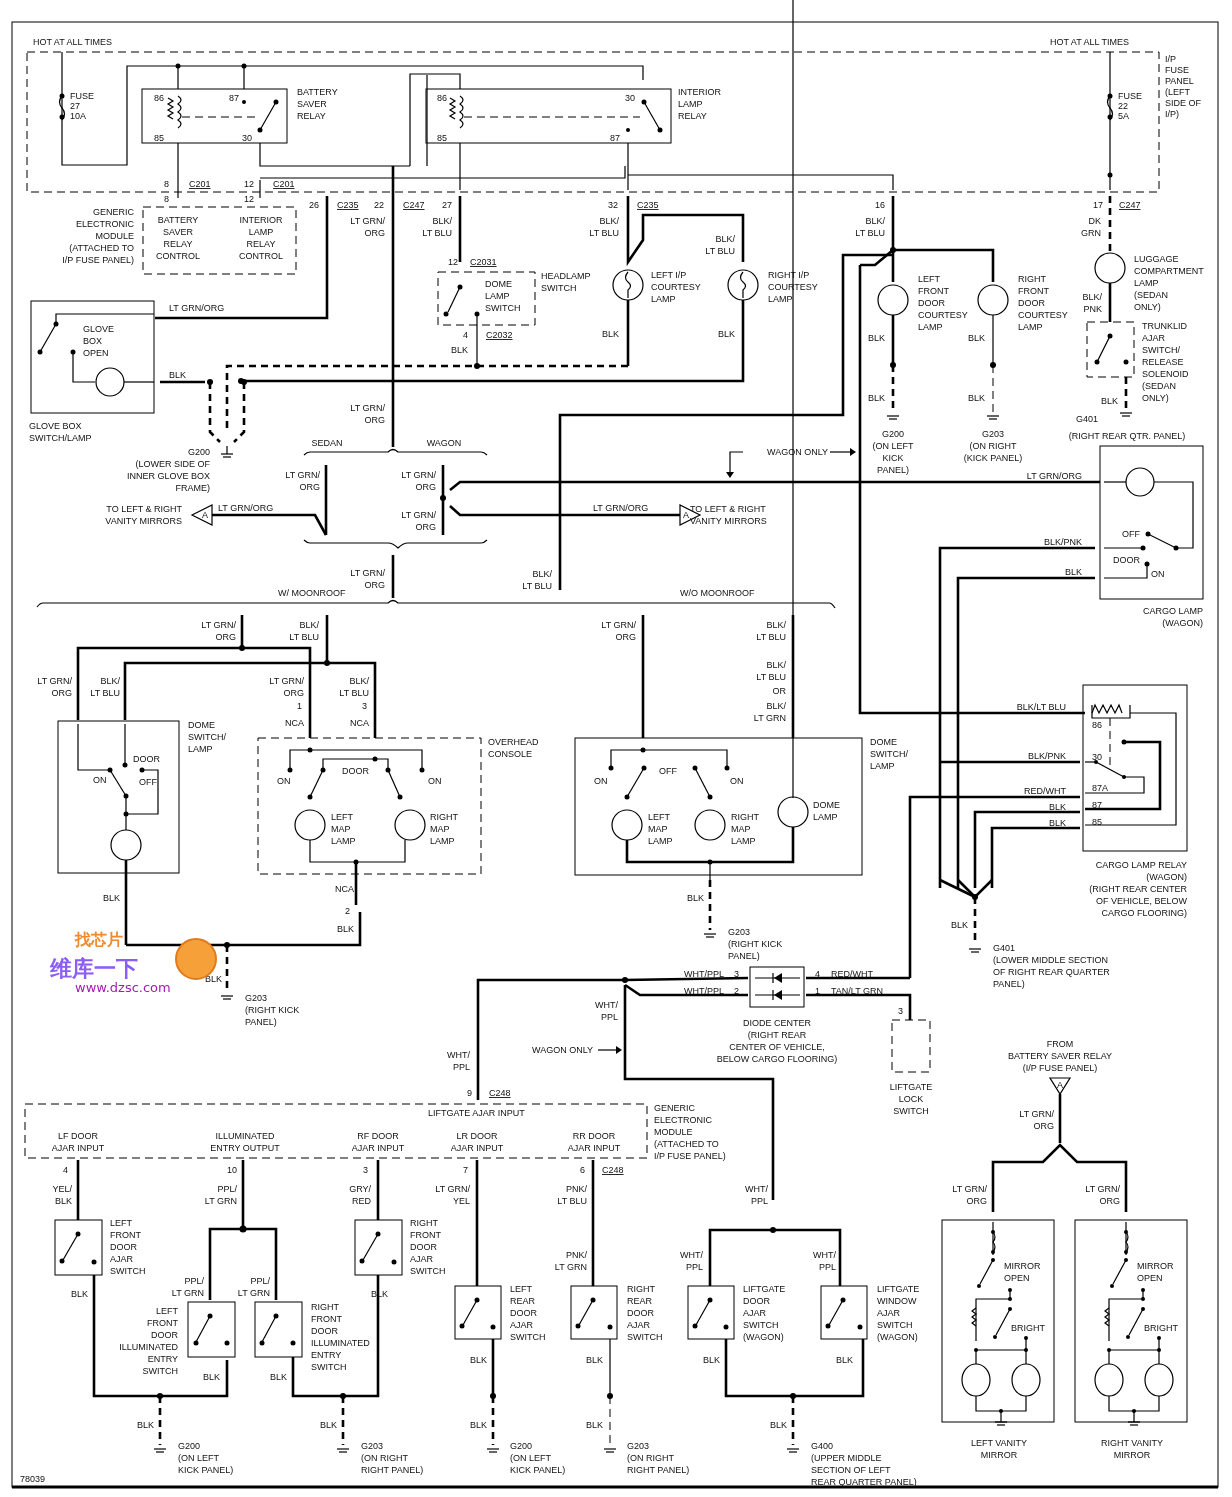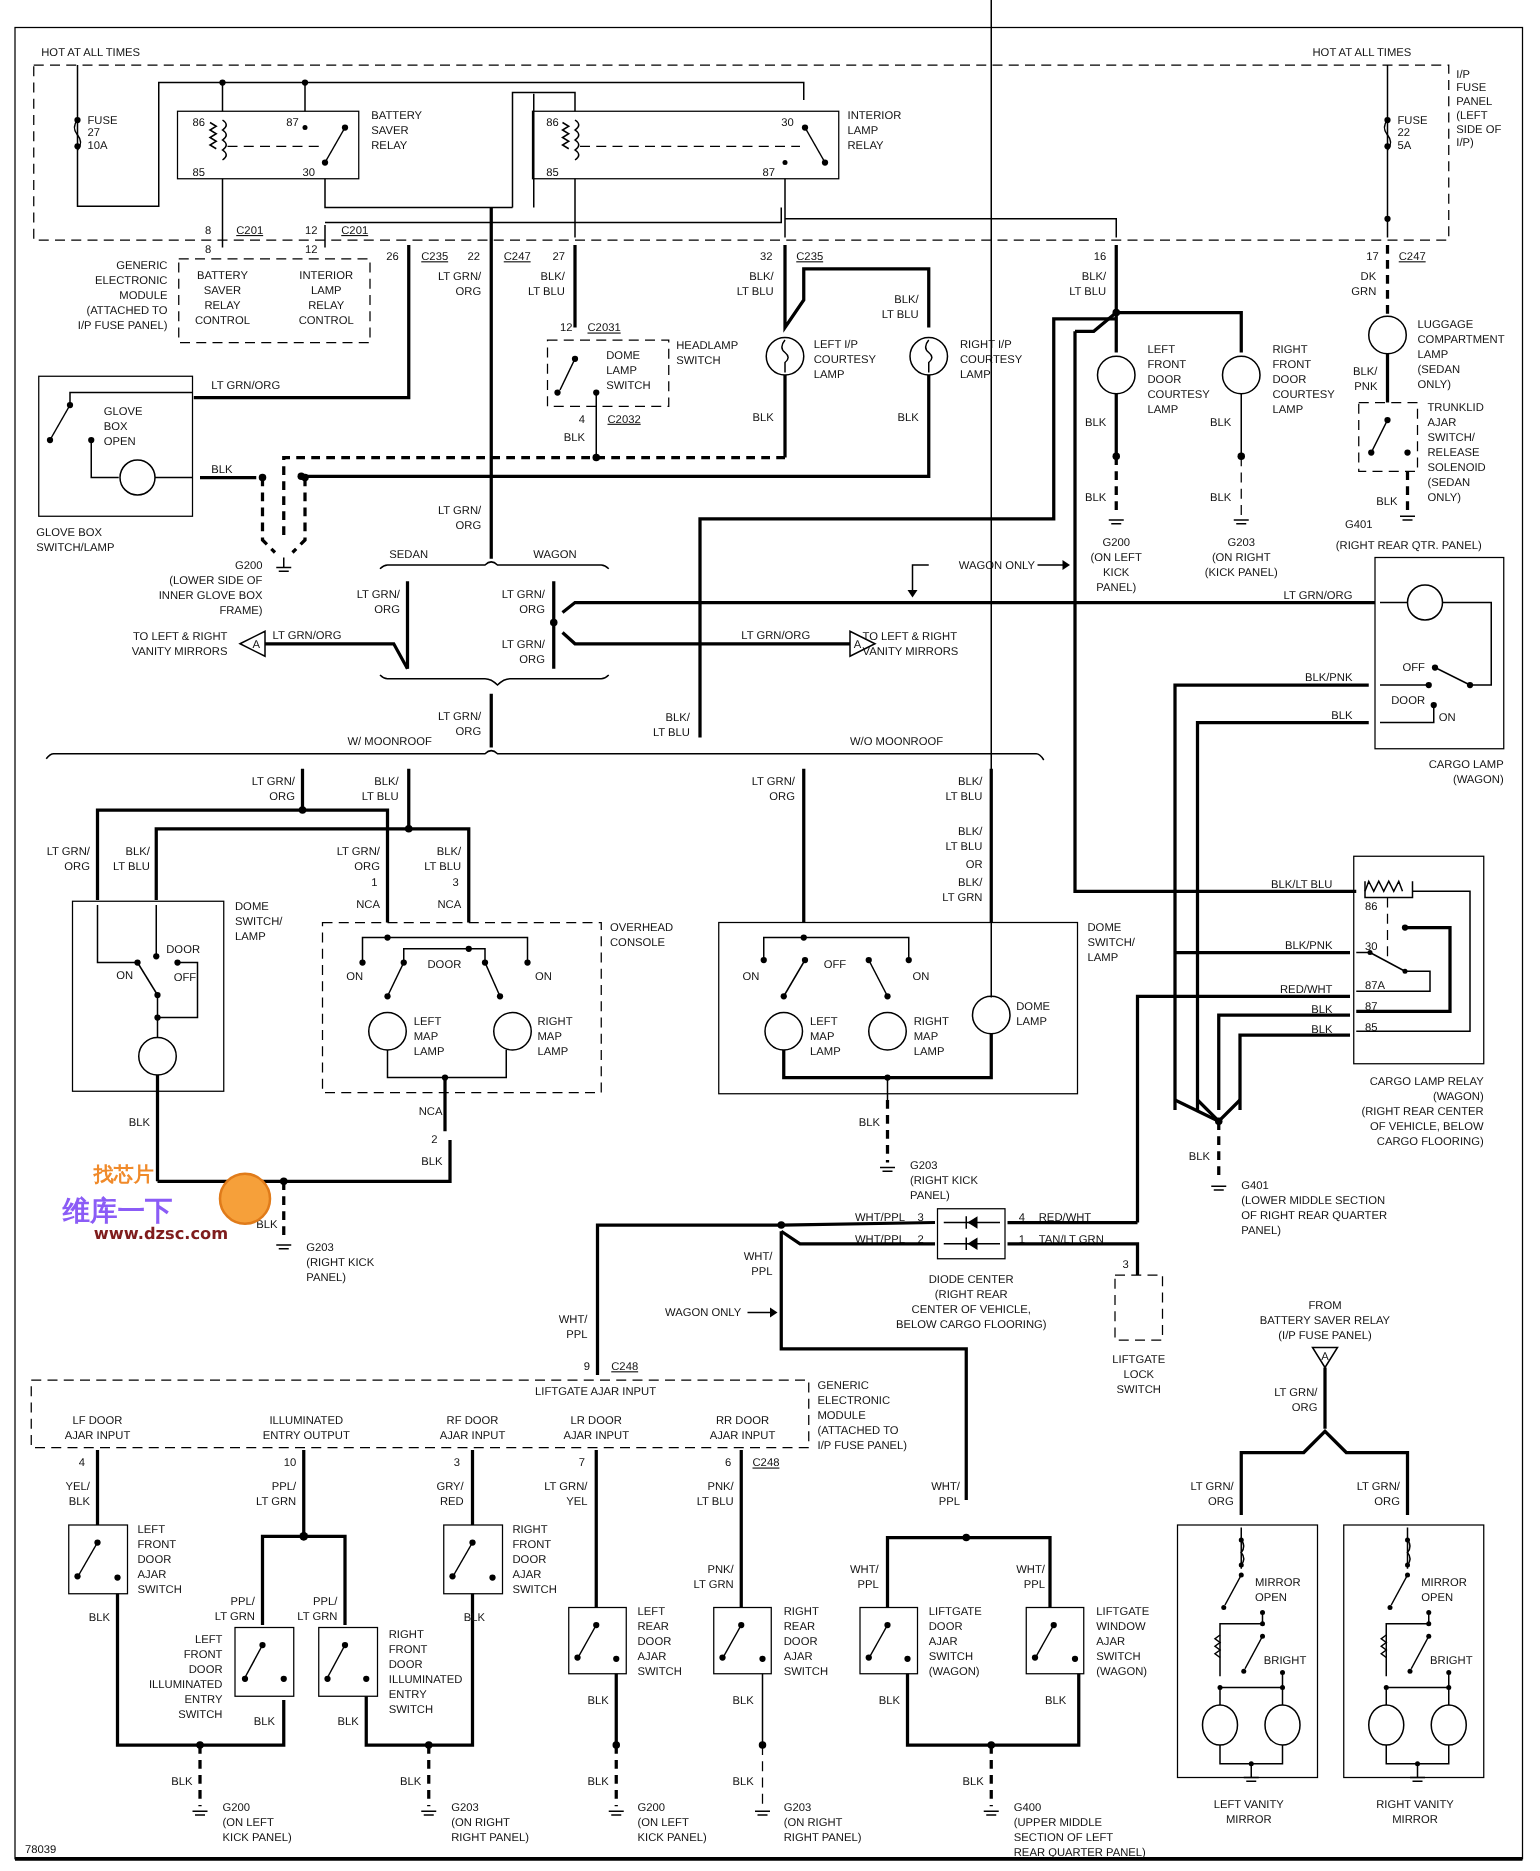--- a/index.html
+++ b/index.html
@@ -8,21 +8,21 @@
   svg text{font-family:"Liberation Sans",sans-serif;font-size:9px;fill:#111;}
   .w{stroke:#000;fill:none;stroke-width:1.2;}
   .wt{stroke:#000;fill:none;stroke-width:2.6;}
   .dash{stroke:#000;fill:none;stroke-width:1;stroke-dasharray:8 5;}
   .dasht{stroke:#000;fill:none;stroke-width:2.6;stroke-dasharray:7 5;}
   .box{stroke:#000;fill:none;stroke-width:1;}
   .dot{fill:#000;}
   .wm{position:absolute;left:50px;top:930px;width:140px;height:70px;}
   .wm .t1{position:absolute;left:25px;top:0;color:#f08a2a;font-size:16px;font-weight:bold;font-family:"DejaVu Sans",sans-serif;}
   .wm .t2{position:absolute;left:0;top:24px;color:#8b5cf6;font-size:22px;font-weight:bold;font-family:"DejaVu Sans",sans-serif;}
-  .wm .t3{position:absolute;left:25px;top:50px;color:#7f1d1d;font-size:13px;font-weight:bold;font-family:"DejaVu Sans",sans-serif;}
+  .wm .t3{position:absolute;left:25px;top:50px;color:#a21caf;font-size:13px;font-weight:normal;font-family:"DejaVu Sans",sans-serif;}
   .wm .mascot{position:absolute;left:125px;top:8px;width:38px;height:38px;border-radius:50%;background:#f6a03a;border:2px solid #e07b1a;}
 </style>
 </head>
 <body>
 
 <svg id="diagram" viewBox="0 0 1232 1497" xmlns="http://www.w3.org/2000/svg">
 
   <rect x="12" y="22" width="1206" height="1465" class="box" stroke-width="2"></rect>
   <line x1="12" y1="1487" x2="1218" y2="1487" stroke="#000" stroke-width="3"></line>
 

